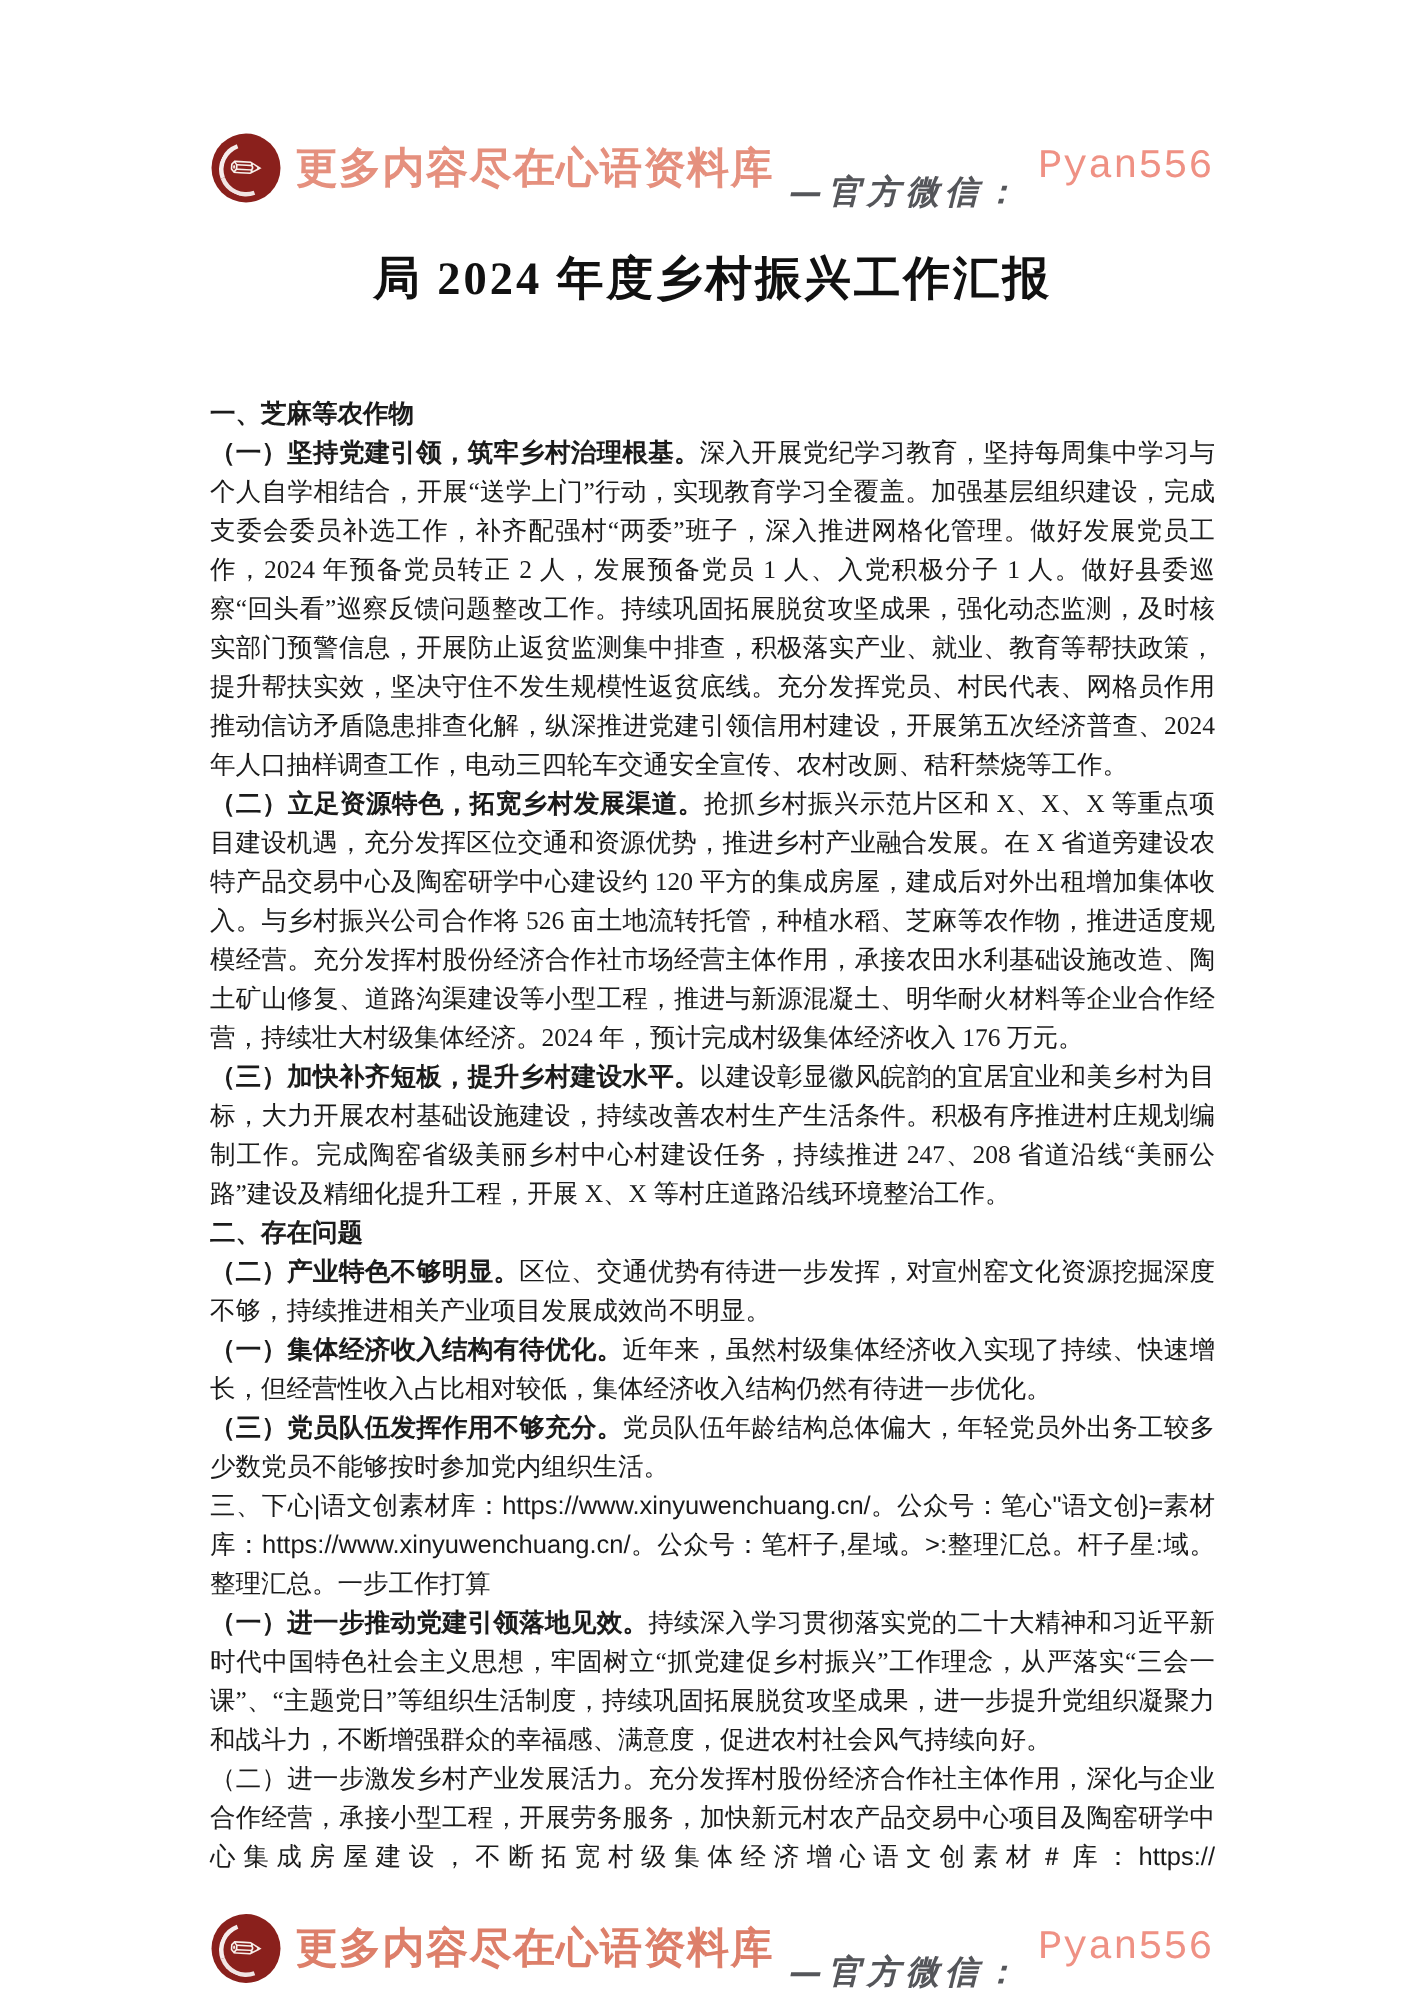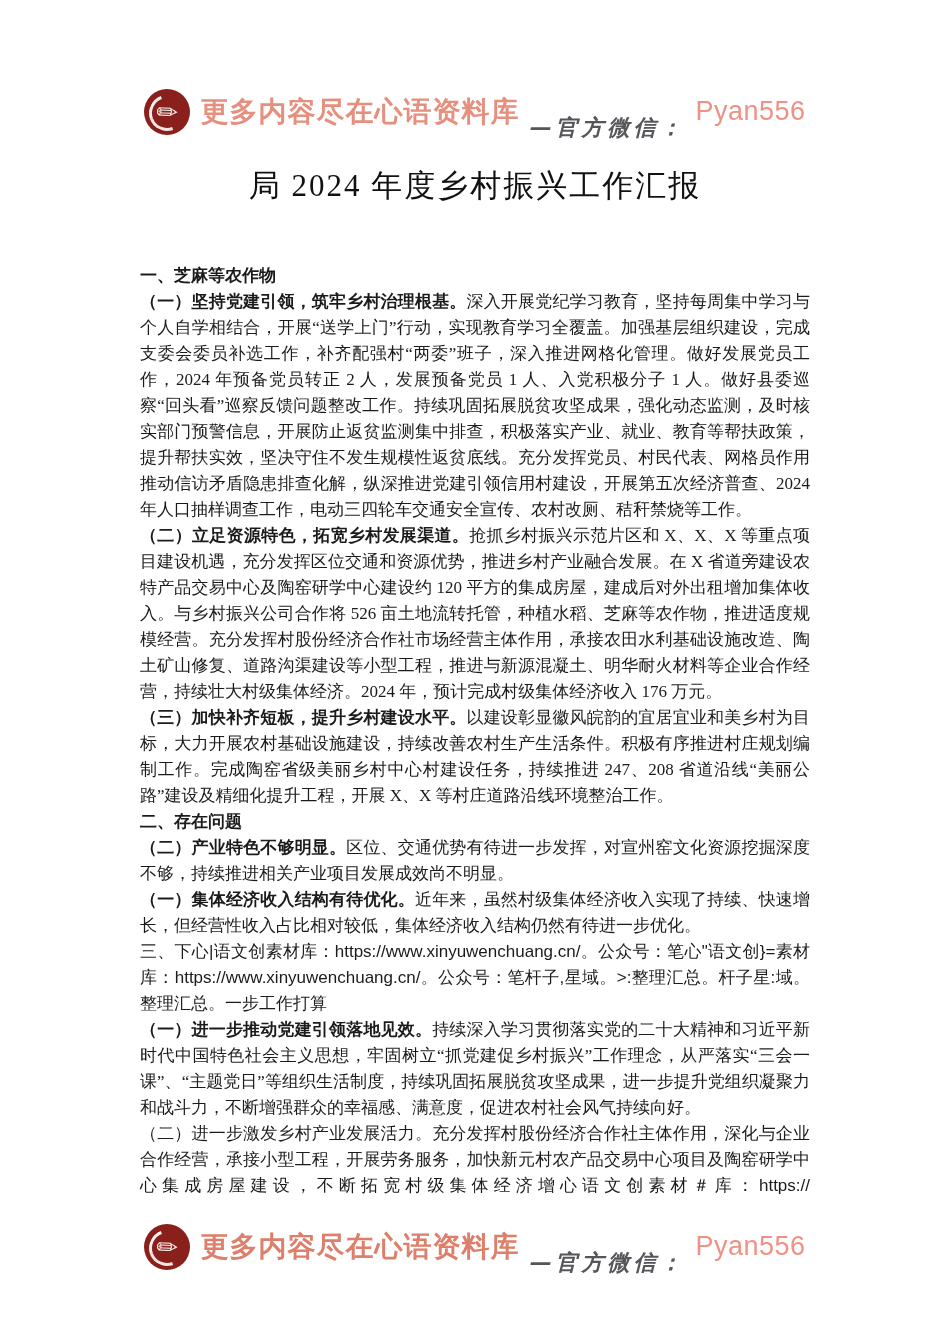--- a/index.html
+++ b/index.html
@@ -55,31 +55,31 @@
   }
   .wm-divider {
     font-family: "DejaVu Serif", "Liberation Serif", serif;
     font-style: italic;
     font-weight: 600;
     font-size: 22px;
     letter-spacing: 4px;
     margin-top: 33px;
   }
   .wm-wechat {
-    font-family: Liberation Sans, sans-serif;
+    font-family: Liberation Mono, monospace;
     font-weight: 400;
     font-size: 27px;
     letter-spacing: 0.5px;
   }
   
   .title {
     margin-top: 22px;
     text-align: center;
     font-family: "Liberation Serif", "DejaVu Serif", serif;
-    font-weight: 400;
+    font-weight: 700;
     font-size: 31px;
     letter-spacing: 2px;
     color: #111111;
   }
   
   .doc {
     margin-top: 56px;
     padding: 0 140px;
     color: #1b1b1b;
   }
@@ -111,20 +111,21 @@
   <h1 class="title">局 2024 年度乡村振兴工作汇报</h1>
 
   <div class="doc" id="doc-body">
       <p class="sans bold"><span>一、芝麻等农作物</span></p>
       <p class="serif"><span class="bold">（一）坚持党建引领，筑牢乡村治理根基。</span><span>深入开展党纪学习教育，坚持每周集中学习与个人自学相结合，开展“送学上门”行动，实现教育学习全覆盖。加强基层组织建设，完成支委会委员补选工作，补齐配强村“两委”班子，深入推进网格化管理。做好发展党员工作，2024 年预备党员转正 2 人，发展预备党员 1 人、入党积极分子 1 人。做好县委巡察“回头看”巡察反馈问题整改工作。持续巩固拓展脱贫攻坚成果，强化动态监测，及时核实部门预警信息，开展防止返贫监测集中排查，积极落实产业、就业、教育等帮扶政策，提升帮扶实效，坚决守住不发生规模性返贫底线。充分发挥党员、村民代表、网格员作用推动信访矛盾隐患排查化解，纵深推进党建引领信用村建设，开展第五次经济普查、2024 年人口抽样调查工作，电动三四轮车交通安全宣传、农村改厕、秸秆禁烧等工作。</span></p>
       <p class="serif"><span class="bold">（二）立足资源特色，拓宽乡村发展渠道。</span><span>抢抓乡村振兴示范片区和 X、X、X 等重点项目建设机遇，充分发挥区位交通和资源优势，推进乡村产业融合发展。在 X 省道旁建设农特产品交易中心及陶窑研学中心建设约 120 平方的集成房屋，建成后对外出租增加集体收入。与乡村振兴公司合作将 526 亩土地流转托管，种植水稻、芝麻等农作物，推进适度规模经营。充分发挥村股份经济合作社市场经营主体作用，承接农田水利基础设施改造、陶土矿山修复、道路沟渠建设等小型工程，推进与新源混凝土、明华耐火材料等企业合作经营，持续壮大村级集体经济。2024 年，预计完成村级集体经济收入 176 万元。</span></p>
       <p class="serif"><span class="bold">（三）加快补齐短板，提升乡村建设水平。</span><span>以建设彰显徽风皖韵的宜居宜业和美乡村为目标，大力开展农村基础设施建设，持续改善农村生产生活条件。积极有序推进村庄规划编制工作。完成陶窑省级美丽乡村中心村建设任务，持续推进 247、208 省道沿线“美丽公路”建设及精细化提升工程，开展 X、X 等村庄道路沿线环境整治工作。</span></p>
       <p class="sans bold"><span>二、存在问题</span></p>
       <p class="serif"><span class="bold">（二）产业特色不够明显。</span><span>区位、交通优势有待进一步发挥，对宣州窑文化资源挖掘深度不够，持续推进相关产业项目发展成效尚不明显。</span></p>
       <p class="serif"><span class="bold">（一）集体经济收入结构有待优化。</span><span>近年来，虽然村级集体经济收入实现了持续、快速增长，但经营性收入占比相对较低，集体经济收入结构仍然有待进一步优化。</span></p>
+      <p class="serif"><span class="bold">（三）党员队伍发挥作用不够充分。</span><span>党员队伍年龄结构总体偏大，年轻党员外出务工较多少数党员不能够按时参加党内组织生活。</span></p>
       <p class="sans"><span>三、下心|语文创素材库：https://www.xinyuwenchuang.cn/。公众号：笔心"语文创}=素材库：https://www.xinyuwenchuang.cn/。公众号：笔杆子,星域。&gt;:整理汇总。杆子星:域。整理汇总。一步工作打算</span></p>
       <p class="serif"><span class="bold">（一）进一步推动党建引领落地见效。</span><span>持续深入学习贯彻落实党的二十大精神和习近平新时代中国特色社会主义思想，牢固树立“抓党建促乡村振兴”工作理念，从严落实“三会一课”、“主题党日”等组织生活制度，持续巩固拓展脱贫攻坚成果，进一步提升党组织凝聚力和战斗力，不断增强群众的幸福感、满意度，促进农村社会风气持续向好。</span></p>
       <p class="sans stretch"><span>（二）进一步激发乡村产业发展活力。充分发挥村股份经济合作社主体作用，深化与企业合作经营，承接小型工程，开展劳务服务，加快新元村农产品交易中心项目及陶窑研学中心集成房屋建设，不断拓宽村级集体经济增心语文创素材＃库：https://</span></p>
     </div>
 
   <div class="watermark footer">
     <span class="logo wm-logo" style="background: rgb(138, 32, 28);">
         <span class="nib">✎</span>
       </span>
     <span class="wm-brand wm-brand-footer" style="color: rgb(221, 127, 106);">更多内容尽在心语资料库</span>

